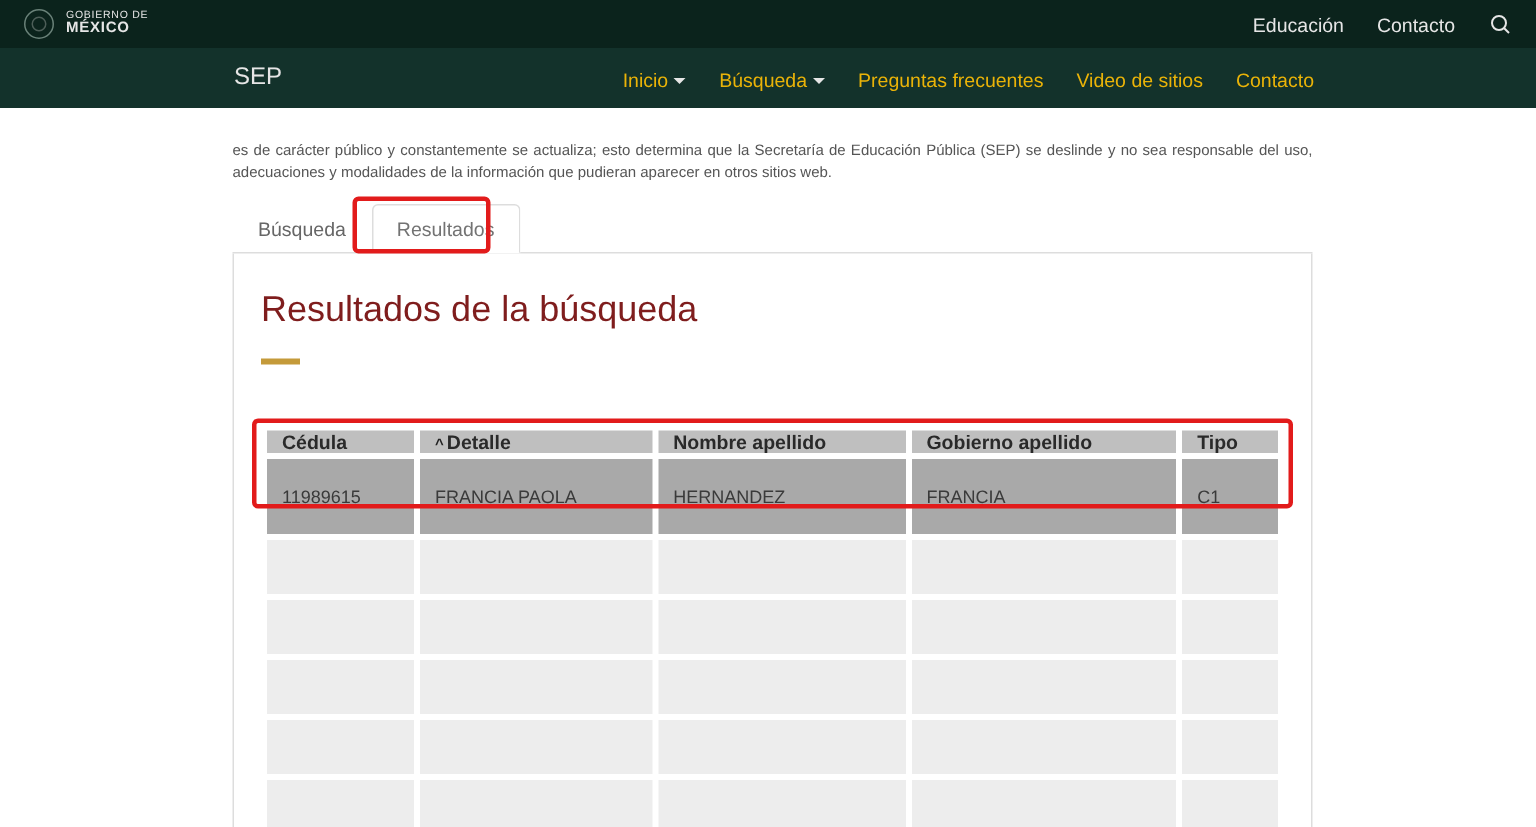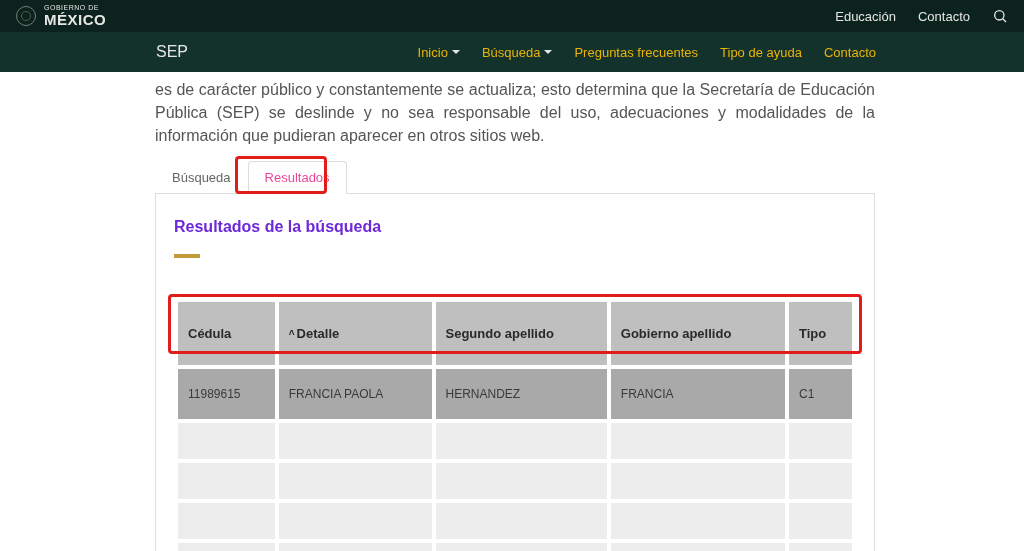--- a/index.html
+++ b/index.html
@@ -3,44 +3,44 @@
   <meta charset="utf-8">
   <style>
     * { box-sizing: border-box; margin: 0; padding: 0; }
     body { font-family: "Segoe UI", Arial, sans-serif; font-size: 14px; color: #333; background: #fff; width: 1024px; }
     .topbar { background: #0b231c; height: 32px; display: flex; align-items: center; justify-content: space-between; padding: 0 16px; color: #e6e6e6; }
     .topbar .left { display: flex; align-items: center; gap: 8px; font-size: 11px; line-height: 1.05; }
     .topbar .left .seal { width: 20px; height: 20px; border: 1.5px solid #6a8279; border-radius: 50%; position: relative; }
     .topbar .left .seal::after { content: ""; position: absolute; inset: 4px; border: 1px solid #4d5e58; border-radius: 50%; }
     .topbar .left .gob { display: flex; flex-direction: column; }
     .topbar .left .gob .l1 { font-size: 7px; letter-spacing: .5px; }
-    .topbar .left .gob .l2 { font-size: 15px; font-weight: 700; letter-spacing: .5px; }
+    .topbar .left .gob .l2 { font-size: 10px; font-weight: 700; letter-spacing: .5px; }
     .topbar .right { display: flex; align-items: center; gap: 22px; font-size: 13px; }
     .topbar .right a { color: #e6e6e6; text-decoration: none; cursor: pointer; }
     .search-ico svg { width: 16px; height: 16px; display: block; }
     .navbar { background: #13322b; height: 40px; display: flex; align-items: center; padding: 0 16px; color: #e6e6e6; }
-    .navbar .container { width: 720px; margin-left: 140px; display: flex; align-items: center; justify-content: space-between; }
+    .navbar .container { width: 720px; margin-left: 140px; display: flex; align-items: flex-end; justify-content: space-between; }
     .navbar .brand { font-size: 16px; color: #e6e6e6; }
     .navbar .menu { display: flex; align-items: center; gap: 22px; font-size: 13px; }
     .navbar .menu .item { color: #eab308; cursor: pointer; display: flex; align-items: center; gap: 4px; }
     .caret { width: 0; height: 0; border-left: 4px solid transparent; border-right: 4px solid transparent; border-top: 4px solid #e6e6e6; display: inline-block; }
     .main { width: 720px; margin-left: 155px; }
-    .intro { font-size: 16px; color: #555; text-align: justify; line-height: 1.45; padding: 6px 0 12px; }
+    .intro { font-size: 10px; color: #555; text-align: justify; line-height: 1.45; padding: 22px 0 12px; }
     .tabs { display: flex; border-bottom: 1px solid #ddd; position: relative; }
     .tabs .gap-fill { flex: 1; }
     .tab { padding: 8px 16px; font-size: 13px; color: #666; border: 1px solid transparent; border-bottom: none; cursor: pointer; position: relative; top: 1px; background: transparent; }
-    .tab.active { color: #ec4899; border-color: #ddd; background: #fff; border-bottom: 1px solid #fff; border-radius: 4px 4px 0 0; }
+    .tab.active { color: #737373; border-color: #ddd; background: #fff; border-bottom: 1px solid #fff; border-radius: 4px 4px 0 0; }
     .highlight-tab { position: absolute; border: 3px solid #e21b1b; border-radius: 4px; left: 80px; top: -4px; width: 92px; height: 38px; pointer-events: none; }
     .panel { border: 1px solid #ddd; border-top: none; padding: 18px 18px 40px; min-height: 420px; background: #fff; }
-    .panel h2 { font-size: 16px; font-weight: 700; color: #6d28d9; margin: 6px 0 18px; }
+    .panel h2 { font-size: 24px; font-weight: 400; color: #7f1d1d; margin: 6px 0 18px; }
     .accent { width: 26px; height: 4px; background: #c49a3a; margin: 0 0 40px; }
     .tablewrap { position: relative; }
     .highlight-tbl { position: absolute; border: 3px solid #e21b1b; border-radius: 4px; left: -6px; right: -6px; top: -4px; height: 60px; pointer-events: none; }
     table { width: 100%; border-collapse: separate; border-spacing: 4px; }
-    th { text-align: left; font-size: 13px; font-weight: 700; color: #2a2a2a; background: #bfbfbf; padding: 24px 10px; }
+    th { text-align: left; font-size: 13px; font-weight: 700; color: #2a2a2a; background: #bfbfbf; padding: 0 10px; }
     td { font-size: 12px; color: #3a3a3a; background: #a9a9a9; padding: 18px 10px; }
     td.filled { background: #a9a9a9; }
     tr.empty td { background: #ededed; height: 30px; }
     .sortcaret { font-size: 10px; margin-right: 2px; color: #222; }
   </style>
 </head>
 <body>
 
 <div class="topbar">
   <div class="left">
@@ -68,21 +68,21 @@
     <div class="menu">
       <span class="item">
         <span>Inicio</span>
         <span class="caret"></span>
       </span>
       <span class="item">
         <span>Búsqueda</span>
         <span class="caret"></span>
       </span>
       <span class="item">Preguntas frecuentes</span>
-      <span class="item">Tipo de ayuda</span>
+      <span class="item">Video de sitios</span>
       <span class="item">Contacto</span>
     </div>
   </div>
 </div>
 
 <div class="main">
   <p class="intro">es de carácter público y constantemente se actualiza; esto determina que la Secretaría de Educación Pública (SEP) se deslinde y no sea responsable del uso, adecuaciones y modalidades de la información que pudieran aparecer en otros sitios web.</p>
 
   <div class="tabs">
     <div class="tab">Búsqueda</div>
@@ -95,21 +95,21 @@
     <h2>Resultados de la búsqueda</h2>
     <div class="accent"></div>
 
     <div class="tablewrap">
       <div class="highlight-tbl"></div>
       <table>
         <thead>
           <tr>
             <th><span>Cédula</span></th>
             <th><span class="sortcaret">^</span><span>Detalle</span></th>
-            <th><span>Segundo apellido</span></th>
+            <th><span>Nombre apellido</span></th>
             <th><span>Gobierno apellido</span></th>
             <th><span>Tipo</span></th>
           </tr>
         </thead>
         <tbody>
           <tr>
             <td class="filled">11989615</td>
             <td class="filled">FRANCIA PAOLA</td>
             <td class="filled">HERNANDEZ</td>
             <td class="filled">FRANCIA</td>

